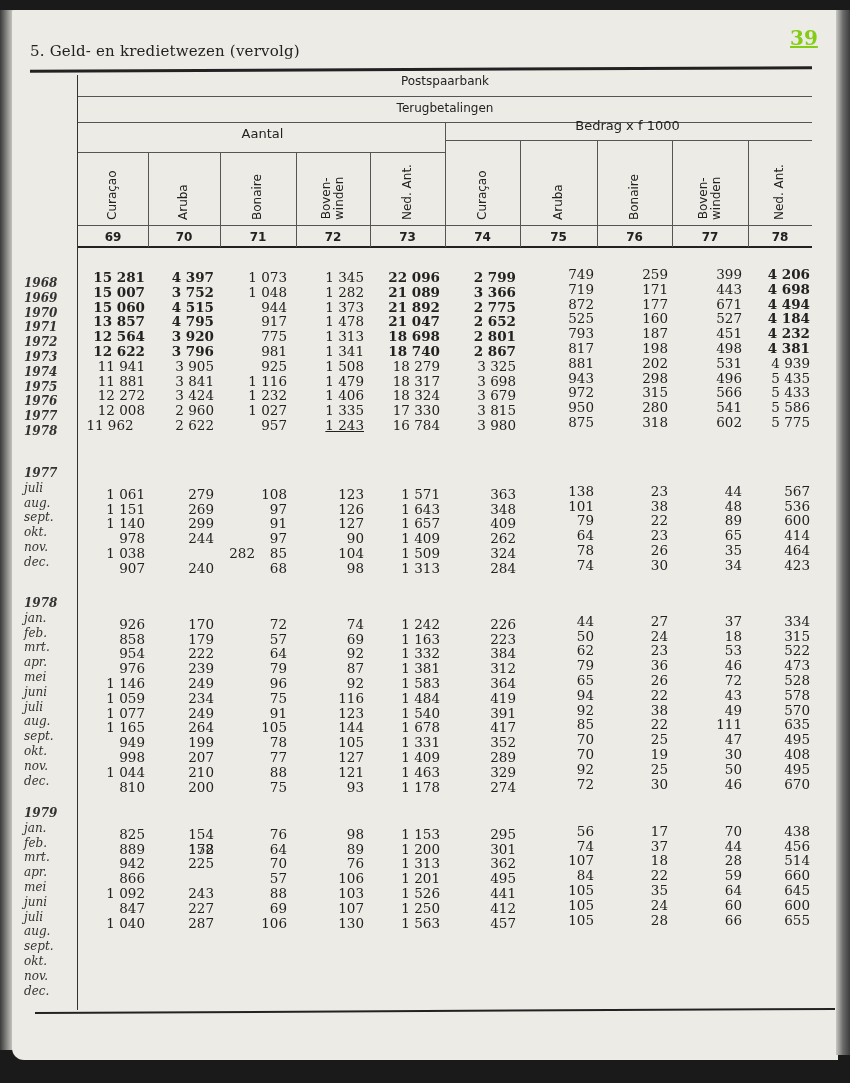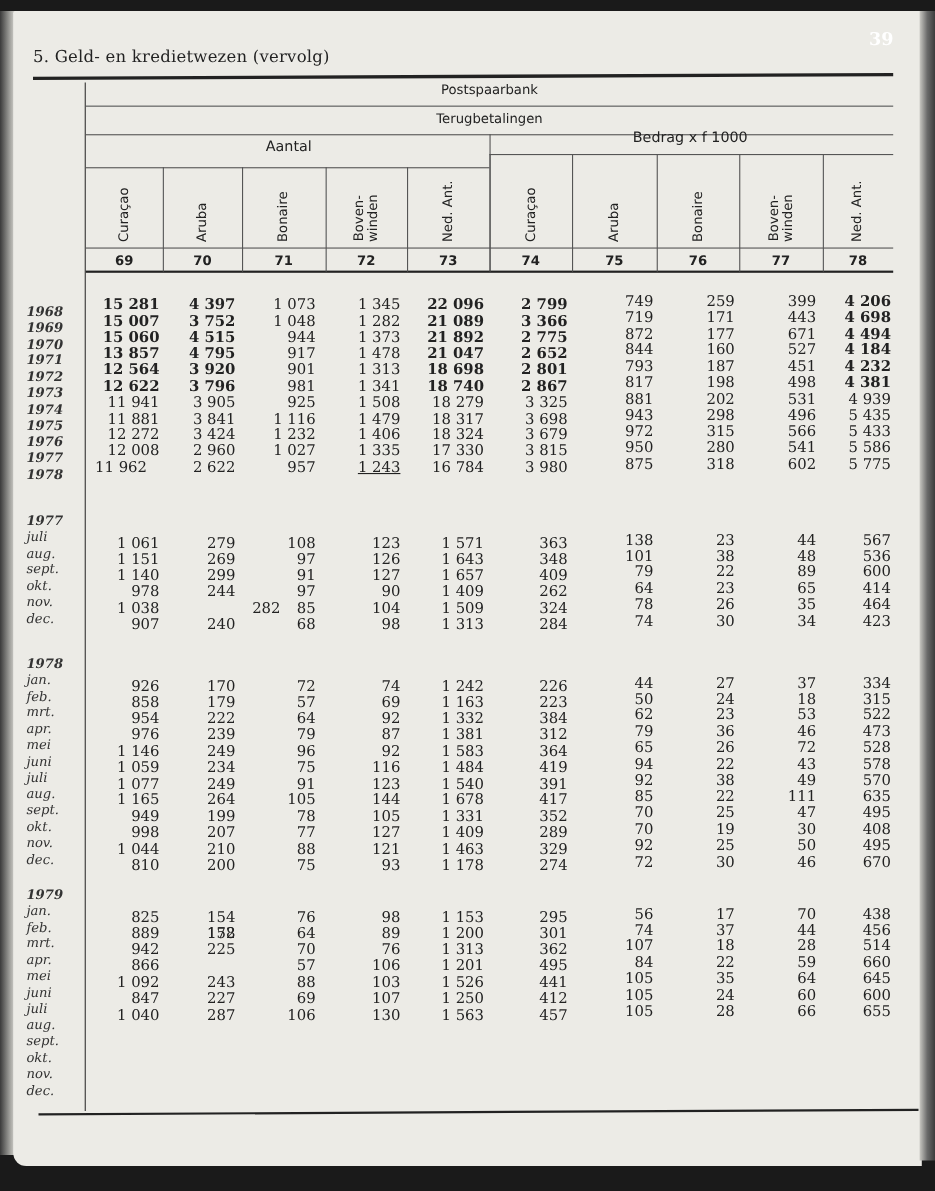--- a/index.html
+++ b/index.html
@@ -19,21 +19,21 @@
   }
   .right-edge {
     position:absolute; right:0; top:10px; width:14px; height:1045px;
     background:linear-gradient(90deg,#c9c8c3,#6a6a6a 50%,#3c3c3c);
   }
   .page-title {
     position:absolute; left:30px; top:42px; font-size:15px; color:#222;
     font-family:"DejaVu Serif", serif; letter-spacing:0.2px;
   }
   .page-number {
-    position:absolute; left:790px; top:26px; font-size:16px; font-weight:bold; color:#ffffff;
+    position:absolute; left:790px; top:26px; font-size:20px; font-weight:bold; color:#84cc16;text-decoration:underline;
   }
   .rule { position:absolute; background:#222; }
   .hline { position:absolute; height:1px; background:#555; }
   .vline { position:absolute; width:1px; background:#555; }
   .hdr { position:absolute; font-family:"DejaVu Sans", sans-serif; font-size:12px; color:#222; text-align:center; }
   .vhdr {
     position:absolute; font-family:"DejaVu Sans", sans-serif; font-size:12px; color:#222;
     transform:rotate(-90deg); transform-origin:left top; white-space:pre; line-height:13px; text-align:center;
   }
   .colnum { position:absolute; font-family:"DejaVu Sans", sans-serif; font-size:12px; font-weight:bold; color:#222; text-align:center; width:60px; }
@@ -138,28 +138,28 @@
     <div class="cell" style="left: 598px; width: 70px; top: 296.6px;">177</div>
     <div class="cell" style="left: 672px; width: 70px; top: 296.6px;">671</div>
     <div class="cell b" style="left: 740px; width: 70px; top: 296.6px;">4 494</div>
     <div class="rowlabel bold" style="top: 320.4px;">1971</div>
     <div class="cell b" style="left: 75px; width: 70px; top: 314.4px;">13 857</div>
     <div class="cell b" style="left: 144px; width: 70px; top: 314.4px;">4 795</div>
     <div class="cell" style="left: 217px; width: 70px; top: 314.4px;">917</div>
     <div class="cell" style="left: 294px; width: 70px; top: 314.4px;">1 478</div>
     <div class="cell b" style="left: 370px; width: 70px; top: 314.4px;">21 047</div>
     <div class="cell b" style="left: 446px; width: 70px; top: 314.4px;">2 652</div>
-    <div class="cell" style="left: 524px; width: 70px; top: 311.4px;">844</div>
+    <div class="cell" style="left: 524px; width: 70px; top: 311.4px;">525</div>
     <div class="cell" style="left: 598px; width: 70px; top: 311.4px;">160</div>
     <div class="cell" style="left: 672px; width: 70px; top: 311.4px;">527</div>
     <div class="cell b" style="left: 740px; width: 70px; top: 311.4px;">4 184</div>
     <div class="rowlabel bold" style="top: 335.2px;">1972</div>
     <div class="cell b" style="left: 75px; width: 70px; top: 329.2px;">12 564</div>
     <div class="cell b" style="left: 144px; width: 70px; top: 329.2px;">3 920</div>
-    <div class="cell" style="left: 217px; width: 70px; top: 329.2px;">901</div>
+    <div class="cell" style="left: 217px; width: 70px; top: 329.2px;">775</div>
     <div class="cell" style="left: 294px; width: 70px; top: 329.2px;">1 313</div>
     <div class="cell b" style="left: 370px; width: 70px; top: 329.2px;">18 698</div>
     <div class="cell b" style="left: 446px; width: 70px; top: 329.2px;">2 801</div>
     <div class="cell" style="left: 524px; width: 70px; top: 326.2px;">793</div>
     <div class="cell" style="left: 598px; width: 70px; top: 326.2px;">187</div>
     <div class="cell" style="left: 672px; width: 70px; top: 326.2px;">451</div>
     <div class="cell b" style="left: 740px; width: 70px; top: 326.2px;">4 232</div>
     <div class="rowlabel bold" style="top: 350px;">1973</div>
     <div class="cell b" style="left: 75px; width: 70px; top: 344px;">12 622</div>
     <div class="cell b" style="left: 144px; width: 70px; top: 344px;">3 796</div>

